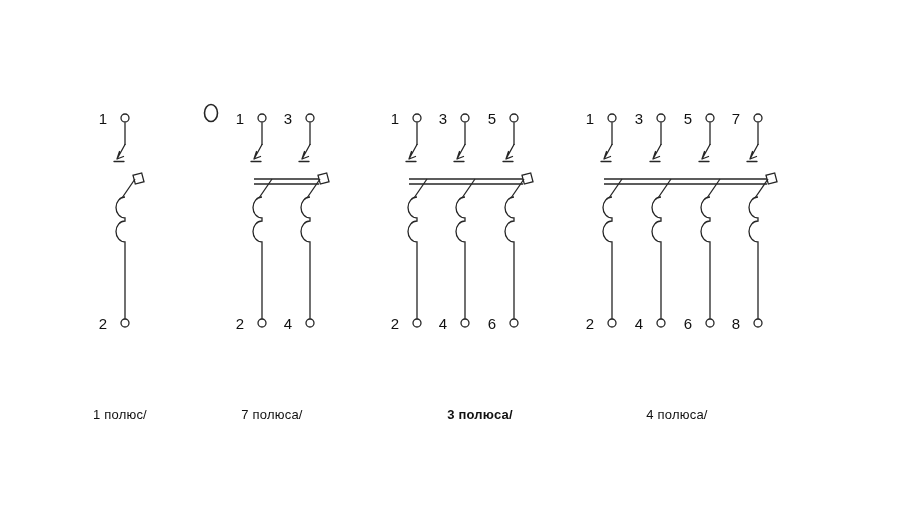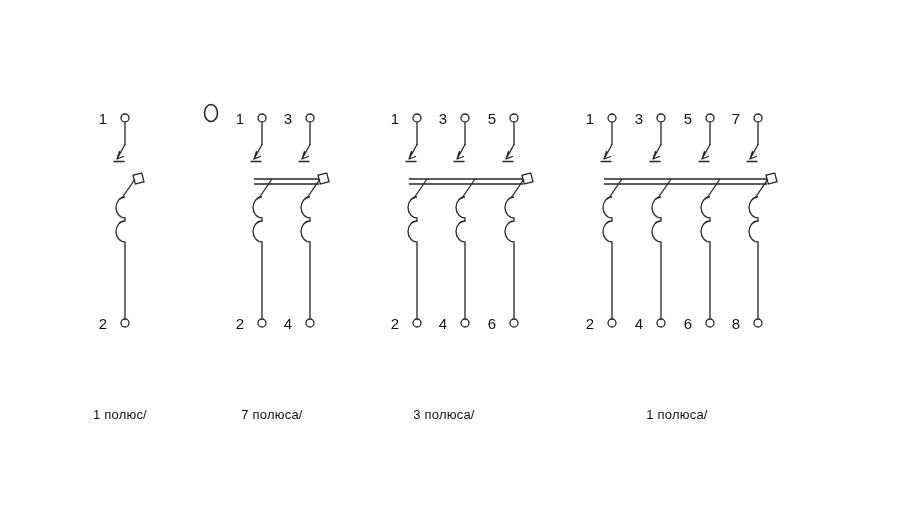--- a/index.html
+++ b/index.html
@@ -143,15 +143,15 @@
           <path stroke="#262626" stroke-width="1.3" fill="none" d="M 758,197 a 9,10.5 0 0 0 0,21 l 0,3 a 9,10.5 0 0 0 0,21 L 758,319"></path>
           <circle stroke="#262626" stroke-width="1.3" fill="#ffffff" cx="758" cy="323" r="4"></circle>
           <text x="736" y="329" text-anchor="middle" font-size="15" fill="#111111">8</text>
         </g>
         <rect stroke="#262626" stroke-width="1.3" fill="none" x="767" y="174" width="9" height="9" transform="rotate(-15 771.5 178.5)"></rect>
       </g>
     </svg>
 
   <div class="caption" style="left: 120px;">1 полюс/</div>
   <div class="caption" style="left: 272px;">7 полюса/</div>
-  <div class="caption" style="left: 444px;">3 полюса/</div>
-  <div class="caption" style="left: 677px;">1 полюса/</div>
+  <div class="caption" style="left: 480px; font-weight: bold;">3 полюса/</div>
+  <div class="caption" style="left: 677px;">4 полюса/</div>
 </div>
 
 </body></html>

